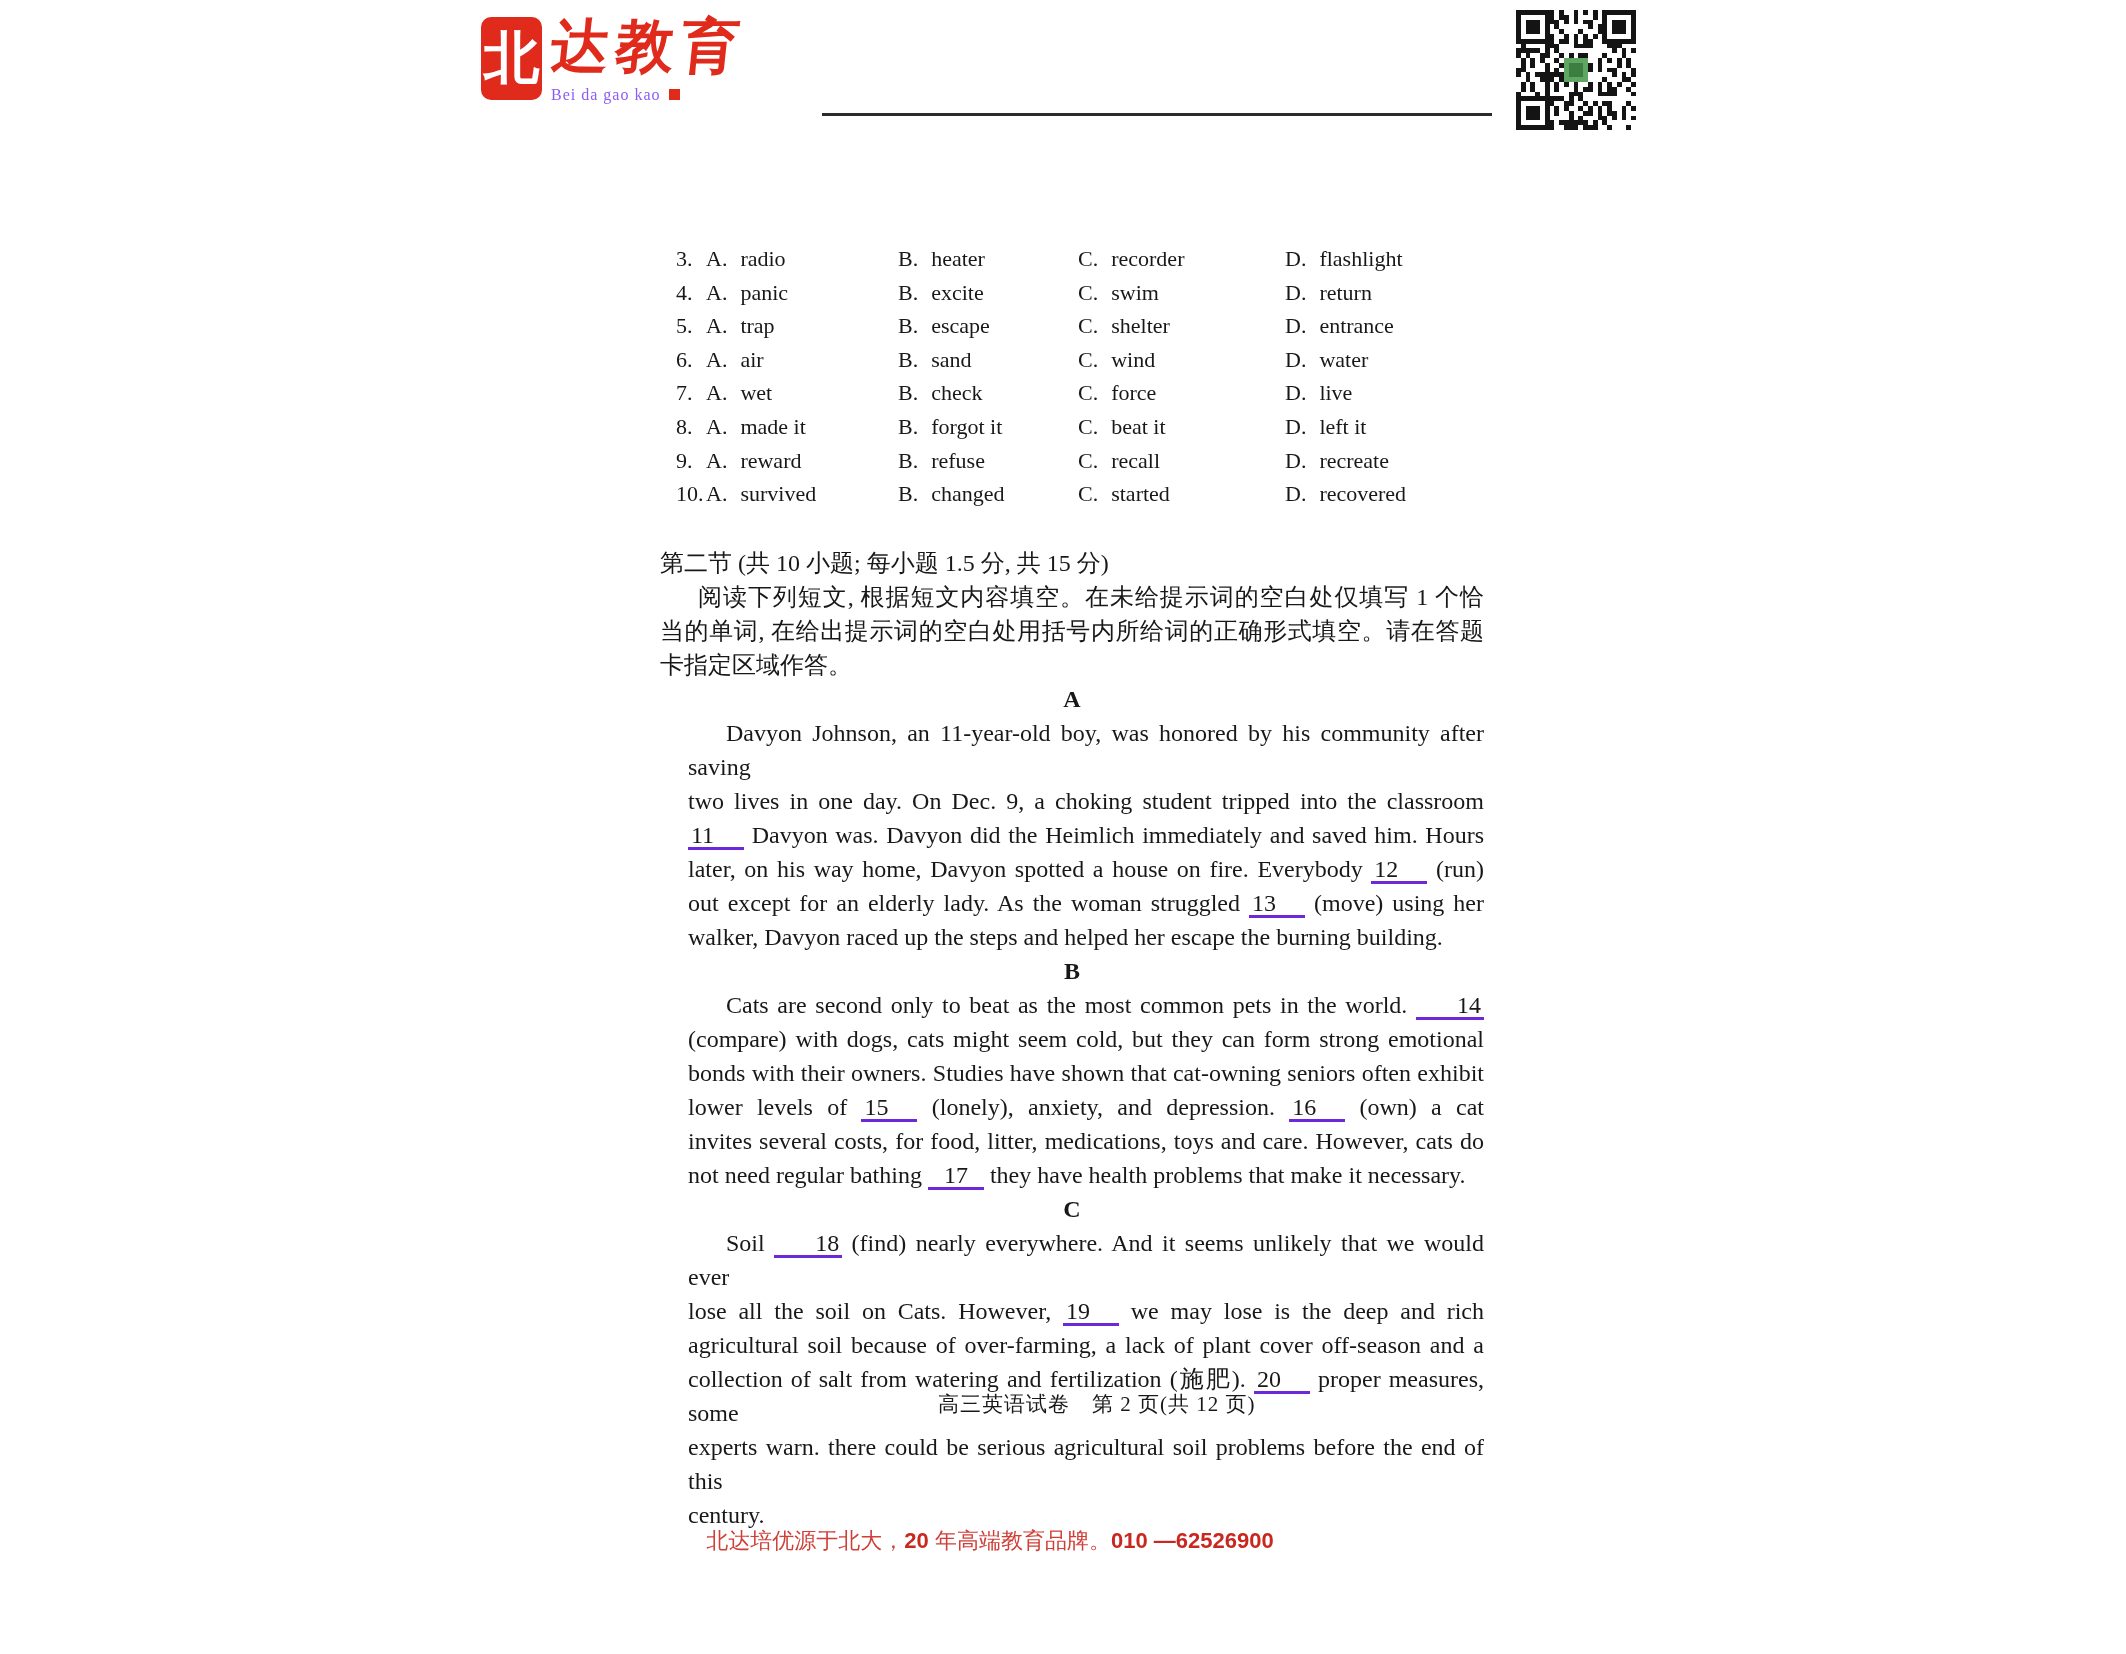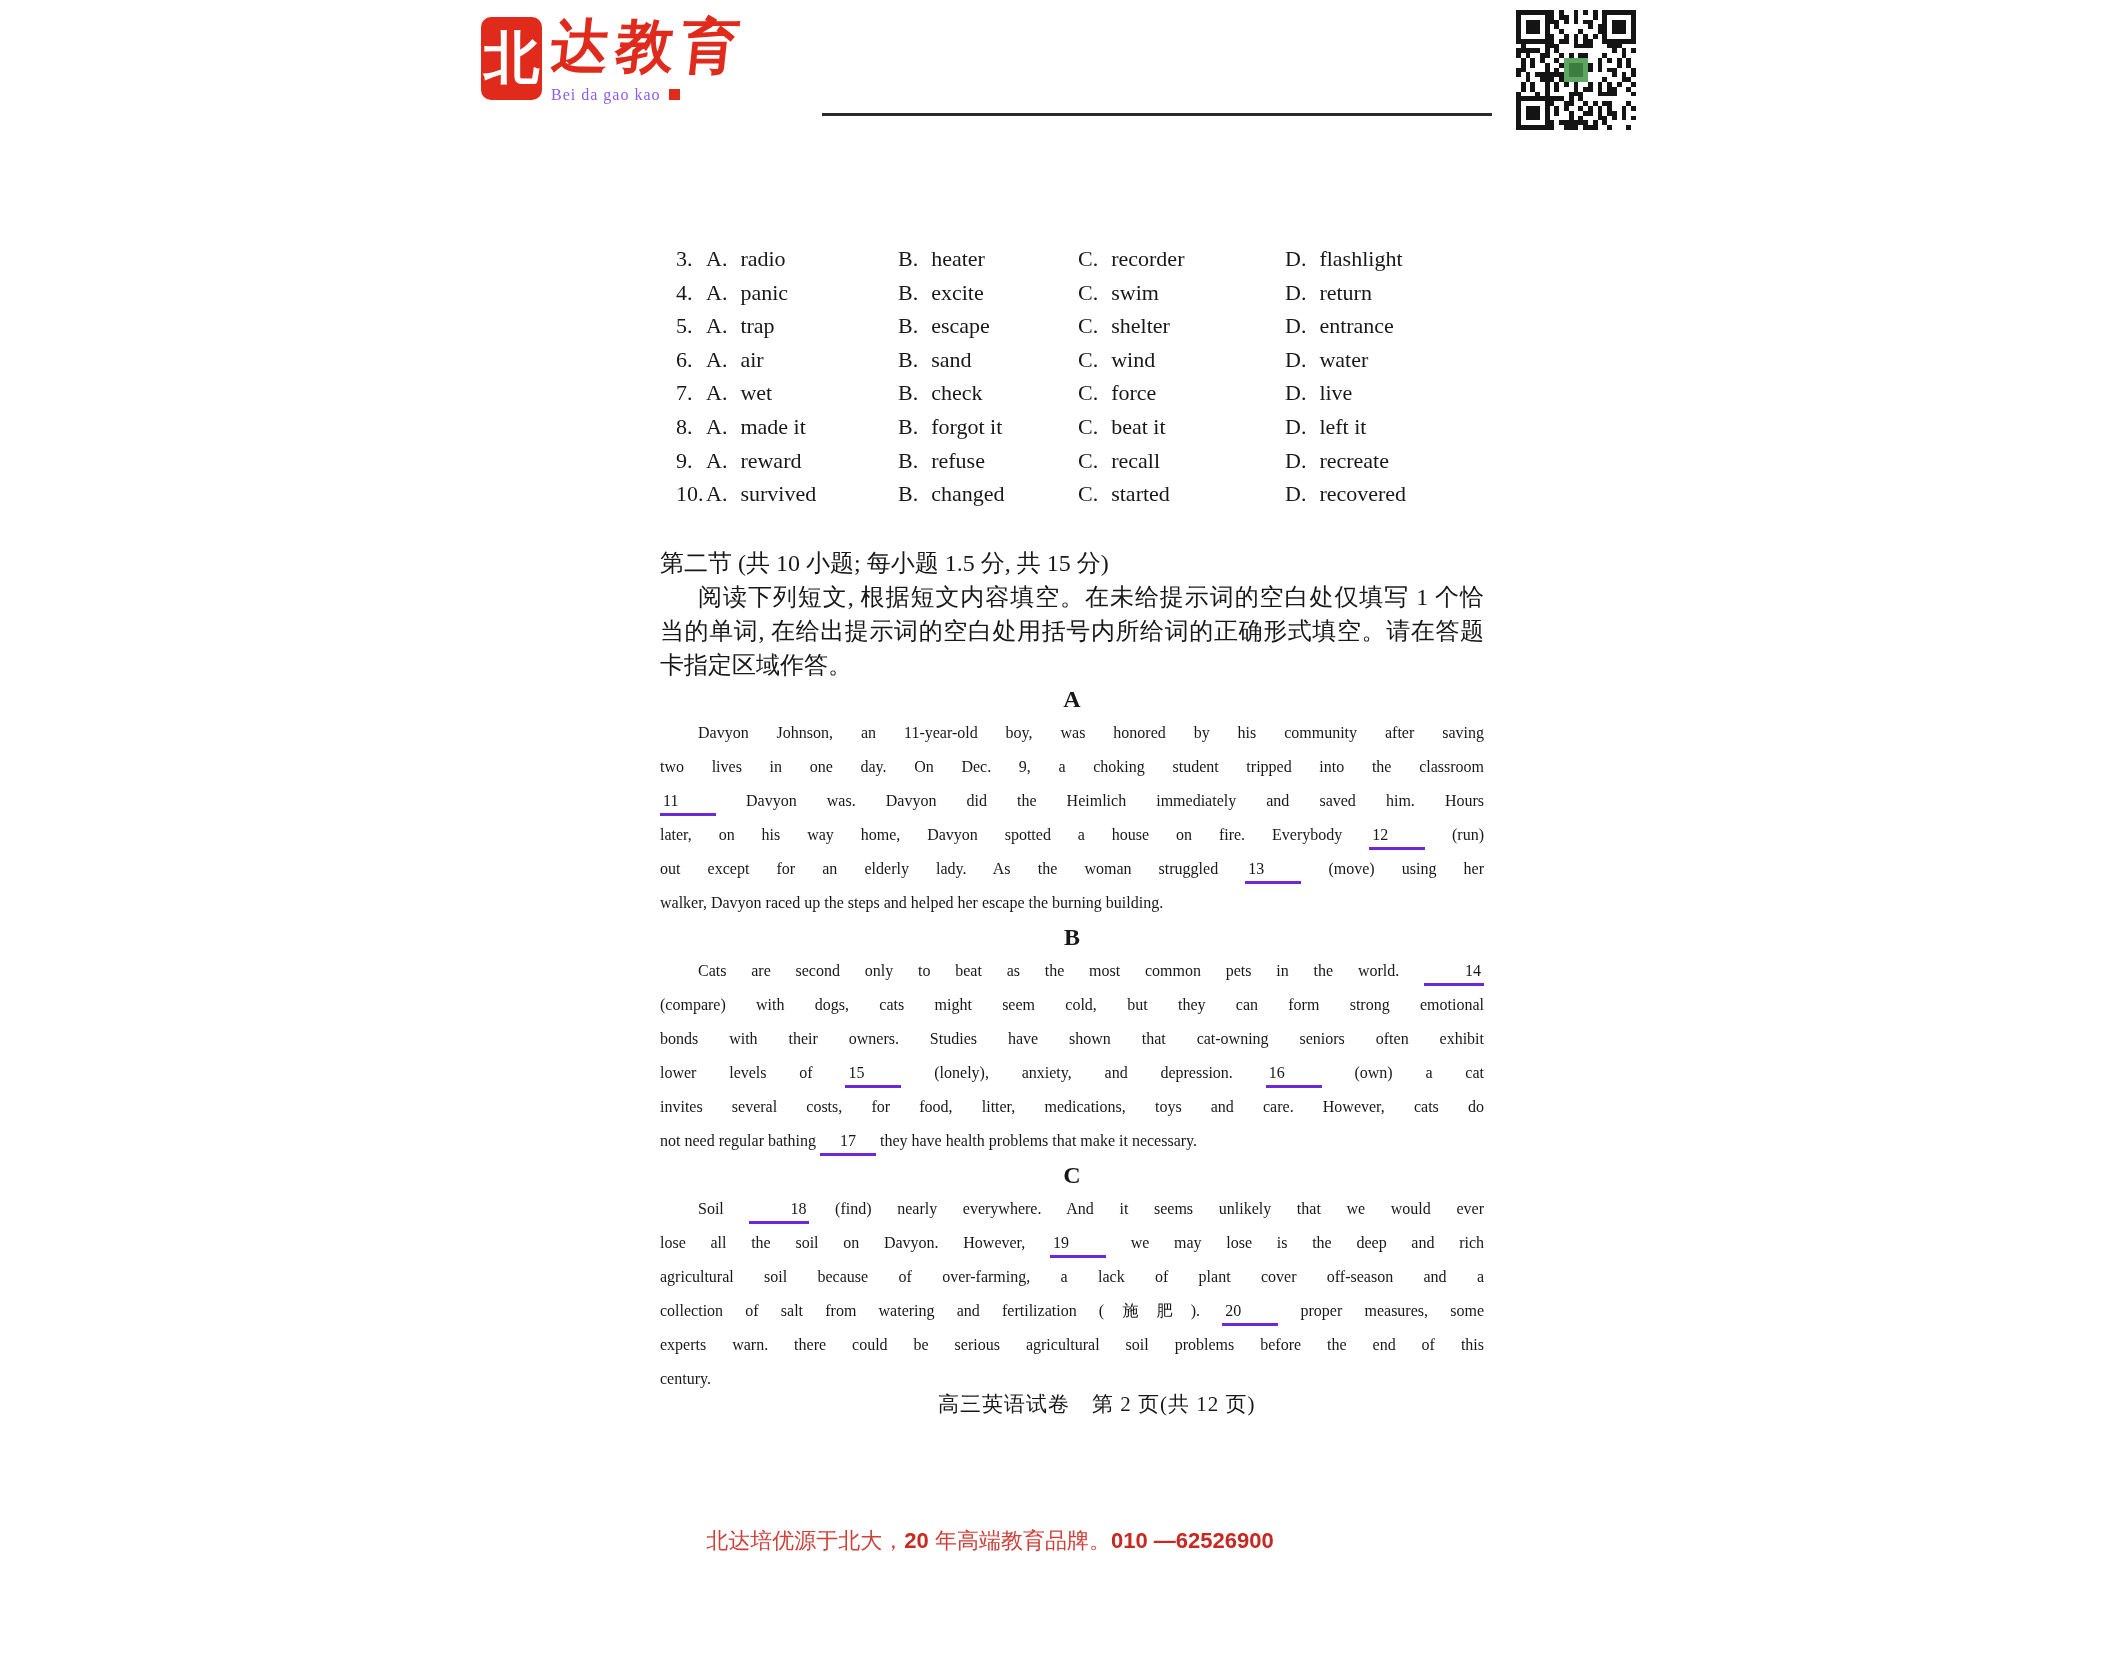--- a/index.html
+++ b/index.html
@@ -24,21 +24,21 @@
   .opt-row{display:flex;align-items:baseline;height:33.6px;line-height:33.6px;}
   .opt-num{display:inline-block;min-width:30px;}
   .opt-cell{display:flex;align-items:baseline;}
   .opt-c0{width:192px;}.opt-c1{width:180px;}.opt-c2{width:207px;}.opt-c3{flex:1;}
   .opt-letter{margin-right:13px;}
 
   
   .content{position:absolute;left:660px;top:546px;width:824px;}
   .line{line-height:34px;min-height:34px;}
   .zh{font-size:24px;}
-  .en{font-size:16px;}
+  .en{font-size:24px;margin-left:28px;}
   .jst{text-align:justify;text-align-last:justify;}
   .indent{text-indent:38px;}
   .p-label{font-size:24px;font-weight:bold;text-align:center;line-height:34px;}
   .blank{display:inline-block;min-width:50px;padding:0 3px;border-bottom:3px solid #6d28d9;
          text-align:center;line-height:24px;}
 
   
   .page-footer{position:absolute;left:938px;top:1390px;font-size:21px;letter-spacing:1px;}
   .contact{position:absolute;left:690px;top:1526px;width:600px;text-align:center;font-size:22px;
            color:#cf3f38;font-family:"Liberation Sans",sans-serif;}
@@ -439,21 +439,21 @@
         <div class="line en"><span>walker, Davyon raced up the steps and helped her escape the burning building.</span></div>
         <div class="p-label">B</div>
         <div class="line en jst indent"><span>Cats are second only to beat as the most common pets in the world. </span><span class="blank">14</span></div>
         <div class="line en jst"><span>(compare) with dogs, cats might seem cold, but they can form strong emotional</span></div>
         <div class="line en jst"><span>bonds with their owners. Studies have shown that cat-owning seniors often exhibit</span></div>
         <div class="line en jst"><span>lower levels of </span><span class="blank">15</span><span> (lonely), anxiety, and depression. </span><span class="blank">16</span><span> (own) a cat</span></div>
         <div class="line en jst"><span>invites several costs, for food, litter, medications, toys and care. However, cats do</span></div>
         <div class="line en"><span>not need regular bathing </span><span class="blank">17</span><span> they have health problems that make it necessary.</span></div>
         <div class="p-label">C</div>
         <div class="line en jst indent"><span>Soil </span><span class="blank">18</span><span> (find) nearly everywhere. And it seems unlikely that we would ever</span></div>
-        <div class="line en jst"><span>lose all the soil on Davyon. However, </span><span class="blank">19</span><span> we may lose is the deep and rich</span></div>
+        <div class="line en jst"><span>lose all the soil on Cats. However, </span><span class="blank">19</span><span> we may lose is the deep and rich</span></div>
         <div class="line en jst"><span>agricultural soil because of over-farming, a lack of plant cover off-season and a</span></div>
         <div class="line en jst"><span>collection of salt from watering and fertilization (施肥). </span><span class="blank">20</span><span> proper measures, some</span></div>
         <div class="line en jst"><span>experts warn. there could be serious agricultural soil problems before the end of this</span></div>
         <div class="line en"><span>century.</span></div>
       </div>
   </div>
 
   <div class="page-footer">高三英语试卷　第 2 页(共 12 页)</div>
   <div class="contact"><span>北达培优源于北大，</span><span class="bold">20</span><span> 年高端教育品牌。</span><span class="bold">010 —62526900</span></div>
 

